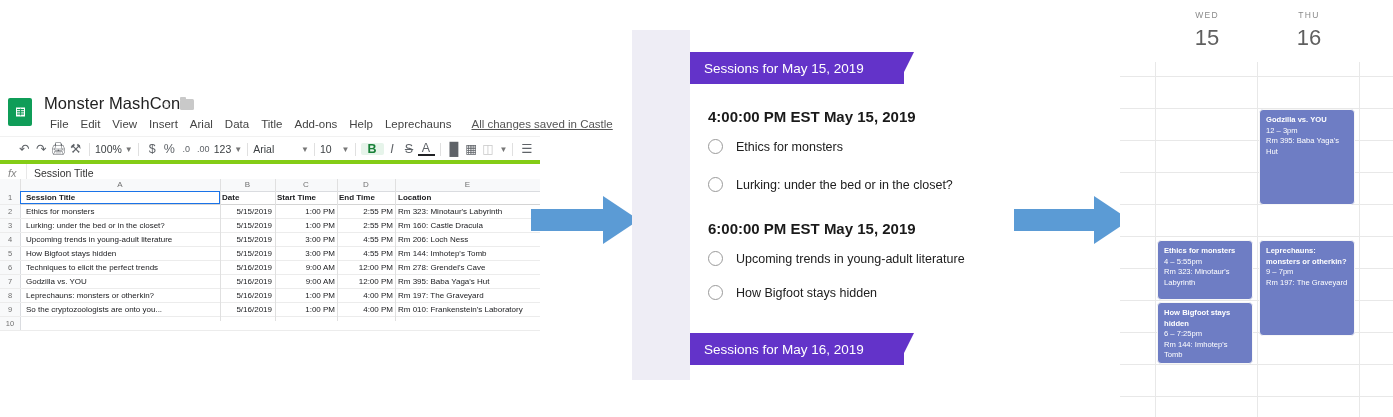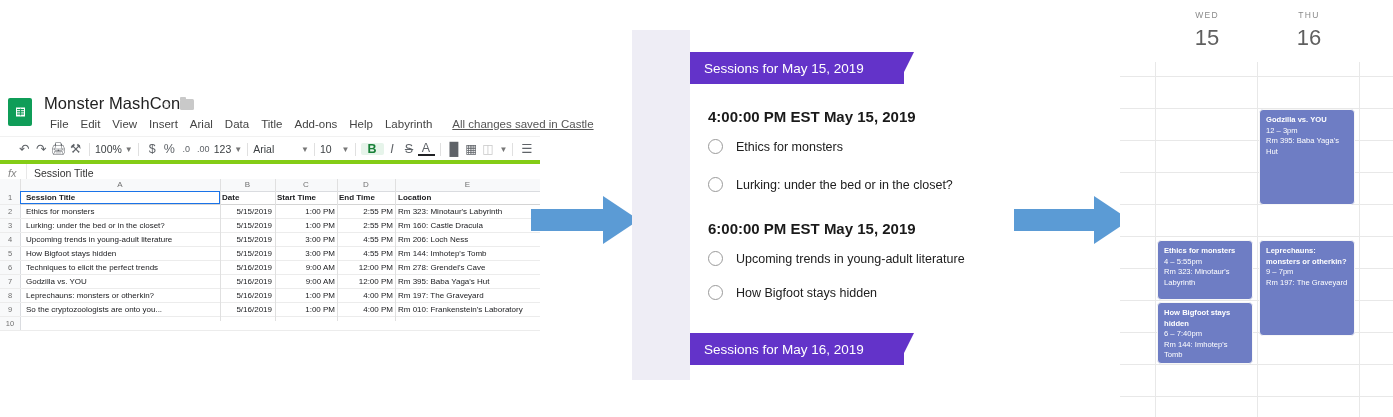--- a/index.html
+++ b/index.html
@@ -111,21 +111,21 @@
       <div class="menubar">
         <span class="mi">File</span>
         <span class="mi">Edit</span>
         <span class="mi">View</span>
         <span class="mi">Insert</span>
         <span class="mi">Arial</span>
         <span class="mi">Data</span>
         <span class="mi">Title</span>
         <span class="mi">Add-ons</span>
         <span class="mi">Help</span>
-        <span class="mi">Labyrinth</span>
+        <span class="mi">Leprechauns</span>
         <span class="saved">All changes saved in Castle</span>
       </div>
     </div>
 
     <div class="toolbar">
       <div class="tb" style="left:16px;">
         <span class="tb-ico">↶</span>
         <span class="tb-ico">↷</span>
         <span class="tb-ico">🖨</span>
         <span class="tb-ico">⚒</span>
@@ -354,21 +354,21 @@
       </div>
 
       <div class="ev" style="left:37px;top:178px;width:96px;height:60px;">
         <span class="ev-t">Ethics for monsters</span>
         <span class="ev-w">4 – 5:55pm</span>
         <span class="ev-w">Rm 323: Minotaur's Labyrinth</span>
       </div>
 
       <div class="ev" style="left:37px;top:240px;width:96px;height:62px;">
         <span class="ev-t">How Bigfoot stays hidden</span>
-        <span class="ev-w">6 – 7:40pm</span>
+        <span class="ev-w">6 – 7:25pm</span>
         <span class="ev-w">Rm 144: Imhotep's Tomb</span>
       </div>
 
       <div class="ev" style="left:139px;top:178px;width:96px;height:96px;">
         <span class="ev-t">Leprechauns: monsters or otherkin?</span>
         <span class="ev-w">9 – 7pm</span>
         <span class="ev-w">Rm 197: The Graveyard</span>
       </div>
     </div>
   </div>

